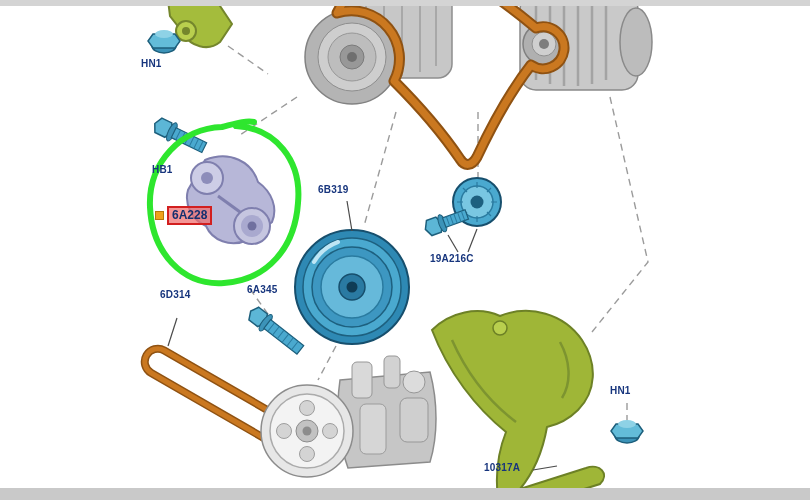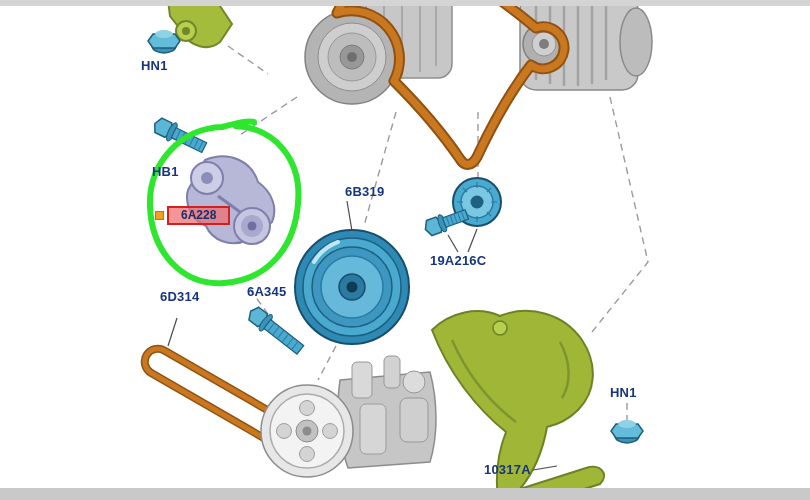--- a/index.html
+++ b/index.html
@@ -3,26 +3,26 @@
 <meta charset="utf-8">
 <style>
   * { margin:0; padding:0; box-sizing:border-box; }
   html,body { width:810px; height:500px; background:#ffffff; overflow:hidden;
               font-family:"Liberation Sans", sans-serif; }
   .stage { position:relative; width:810px; height:500px; background:#ffffff; overflow:hidden; }
   .stage svg { position:absolute; left:0; top:0; }
   .bar-top { position:absolute; left:0; top:0; width:810px; height:6px; background:#d4d4d4; z-index:5; }
   .bar-bottom { position:absolute; left:0; bottom:0; width:810px; height:12px; background:#c9c9c9; z-index:5; }
   .labels { position:absolute; inset:0; z-index:6; pointer-events:none; }
-  .plabel { position:absolute; color:#17357d; font-weight:bold; font-size:13px;
+  .plabel { position:absolute; color:#17357d; font-weight:bold; font-size:10px;
             letter-spacing:.2px; white-space:nowrap; pointer-events:auto; cursor:pointer; }
   .callout { position:absolute; display:flex; align-items:center; gap:3px; pointer-events:auto; }
   .marker-sq { width:9px; height:9px; background:#efa21b; border:1px solid #b87708; flex:0 0 auto; }
   .callout-box { border:2px solid #d21f1f; background:rgba(240,110,110,.72); color:#15306f;
-                 font-weight:bold; font-size:12px; line-height:14px; padding:0 12px 1px; cursor:pointer; }
+                 font-weight:bold; font-size:12px; line-height:14px; padding:0 3px 1px; cursor:pointer; }
 </style>
 </head>
 <body>
 
 <div class="stage">
 
   <svg width="810" height="500" viewBox="0 0 810 500">
 
     <g stroke="#9b9b9b" stroke-width="1.4" stroke-dasharray="7 5" fill="none">
       <path d="M297 97 L240 135"></path>
@@ -183,21 +183,21 @@
 
   <div class="labels">
     <div class="plabel" style="left:141px; top:58px">HN1</div>
     <div class="plabel" style="left:152px; top:164px">HB1</div>
 
     <div class="callout" style="left:155px; top:206px">
       <span class="marker-sq"></span>
       <span class="callout-box">6A228</span>
     </div>
 
-    <div class="plabel" style="left:345px; top:184px">6B319</div>
+    <div class="plabel" style="left:318px; top:184px">6B319</div>
     <div class="plabel" style="left:430px; top:253px">19A216C</div>
     <div class="plabel" style="left:247px; top:284px">6A345</div>
     <div class="plabel" style="left:160px; top:289px">6D314</div>
     <div class="plabel" style="left:484px; top:462px">10317A</div>
     <div class="plabel" style="left:610px; top:385px">HN1</div>
   </div>
 
 </div>
 
 </body></html>

